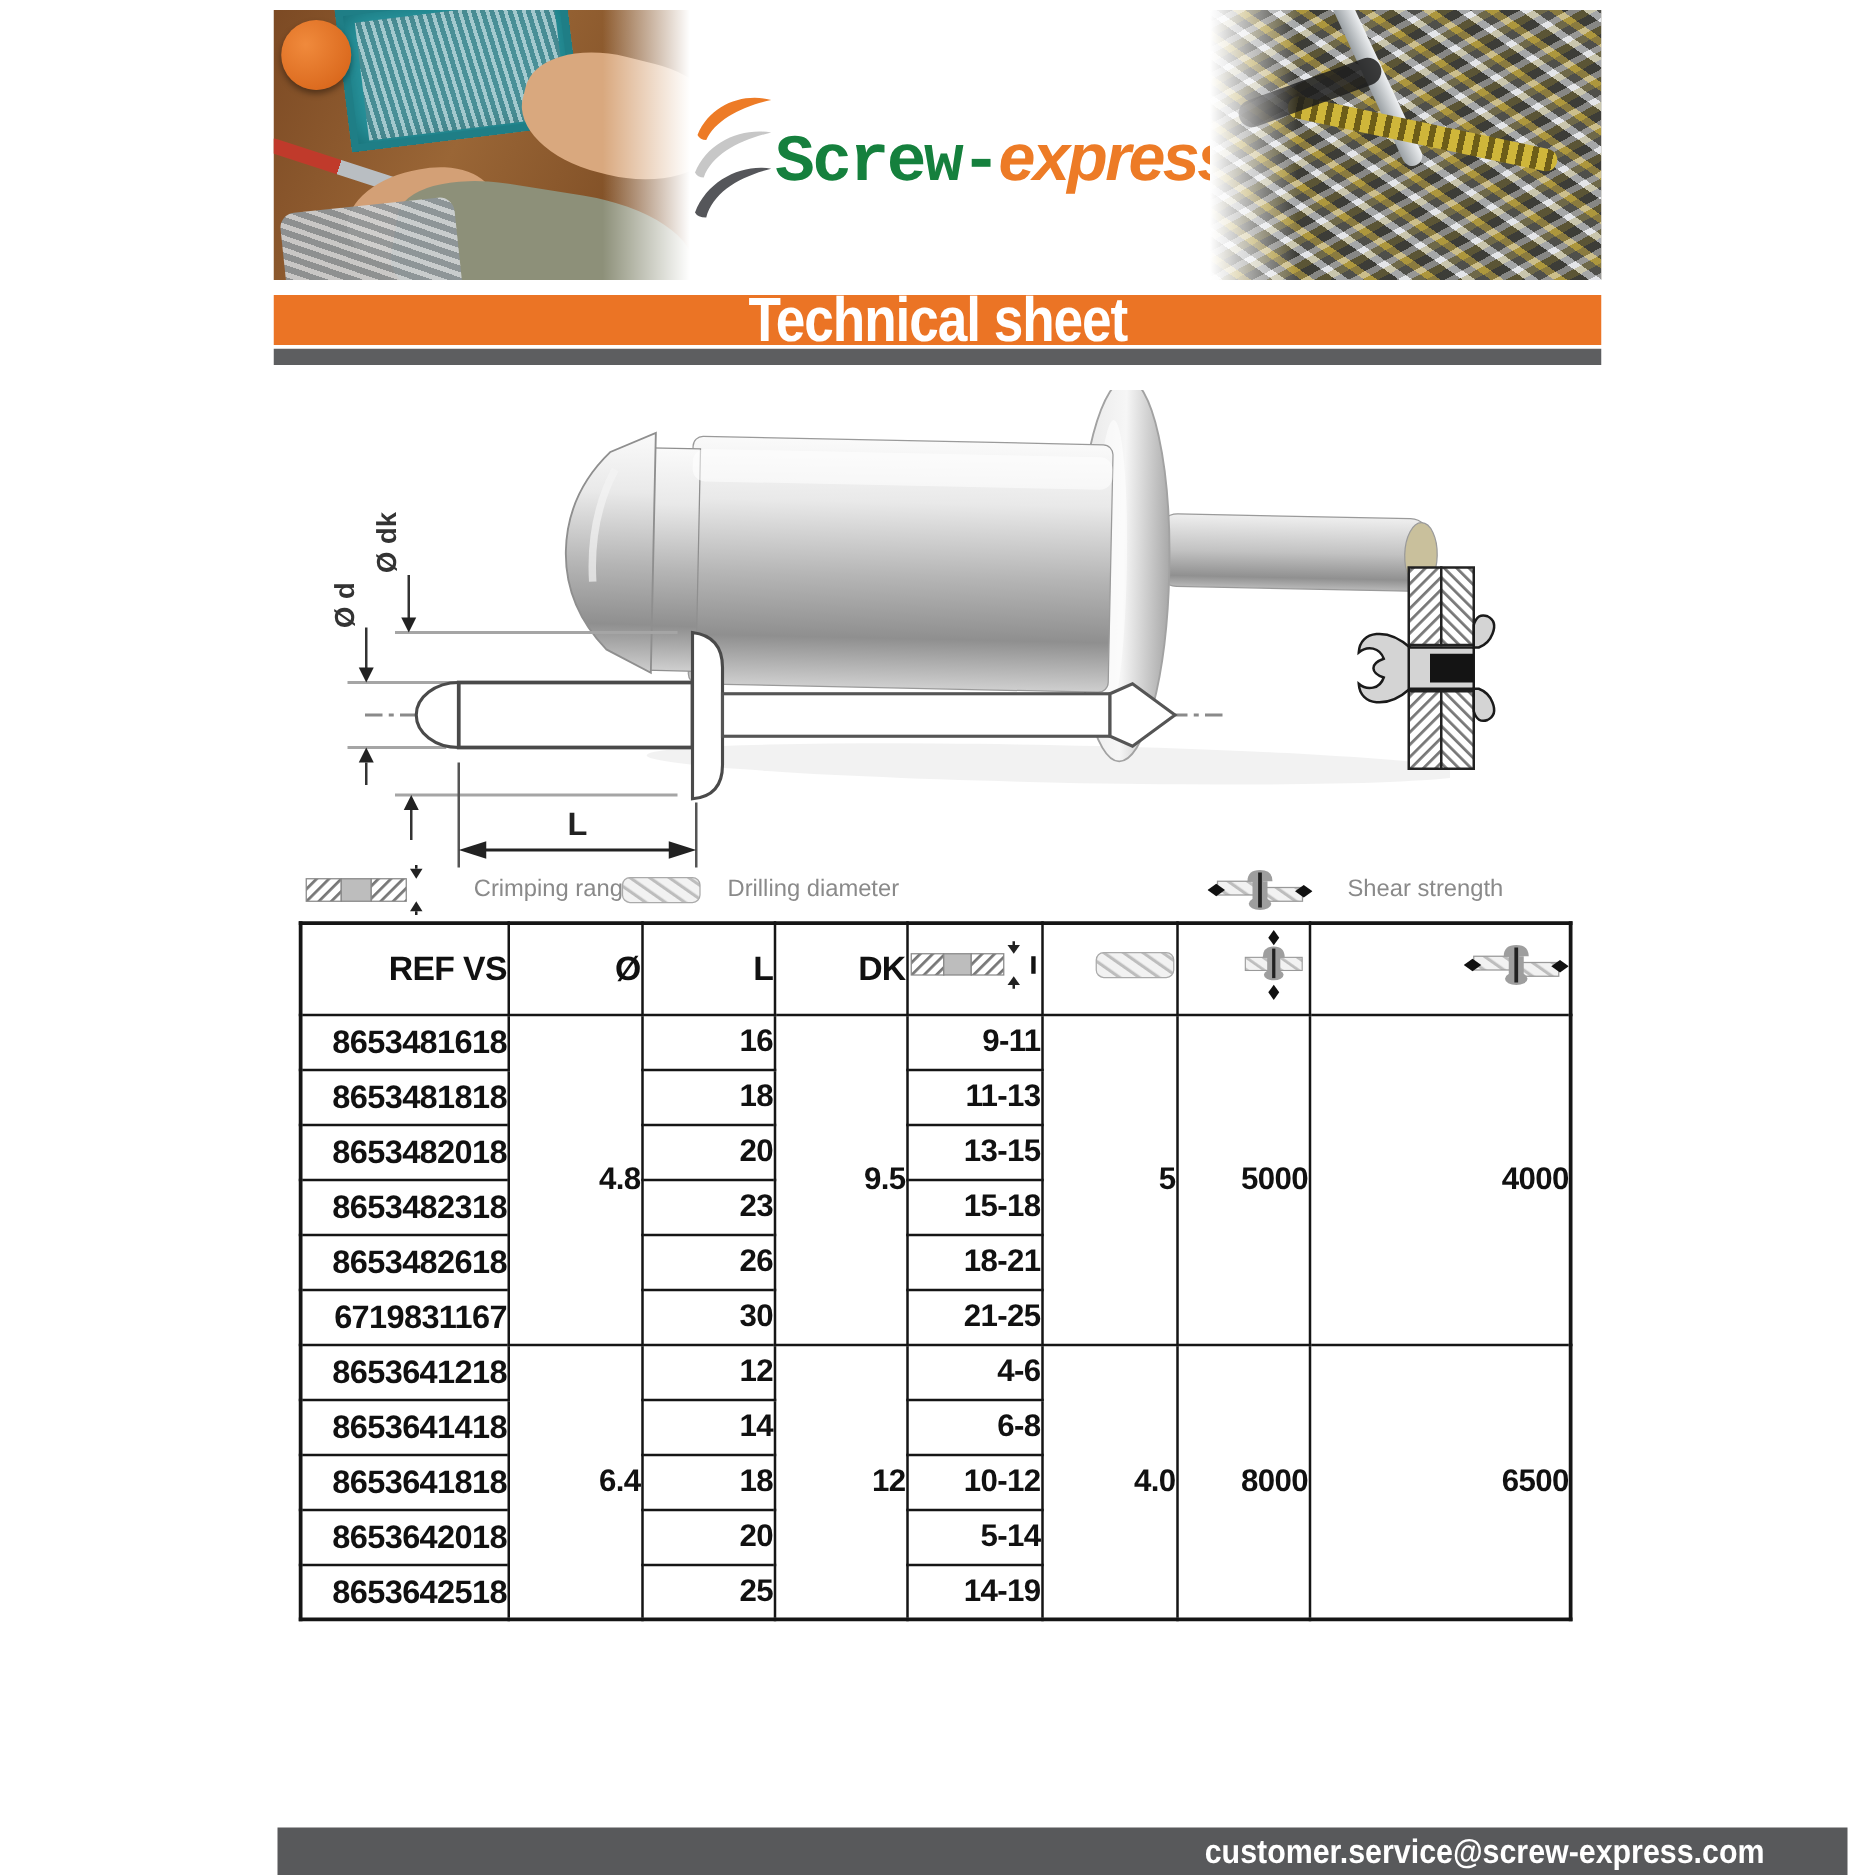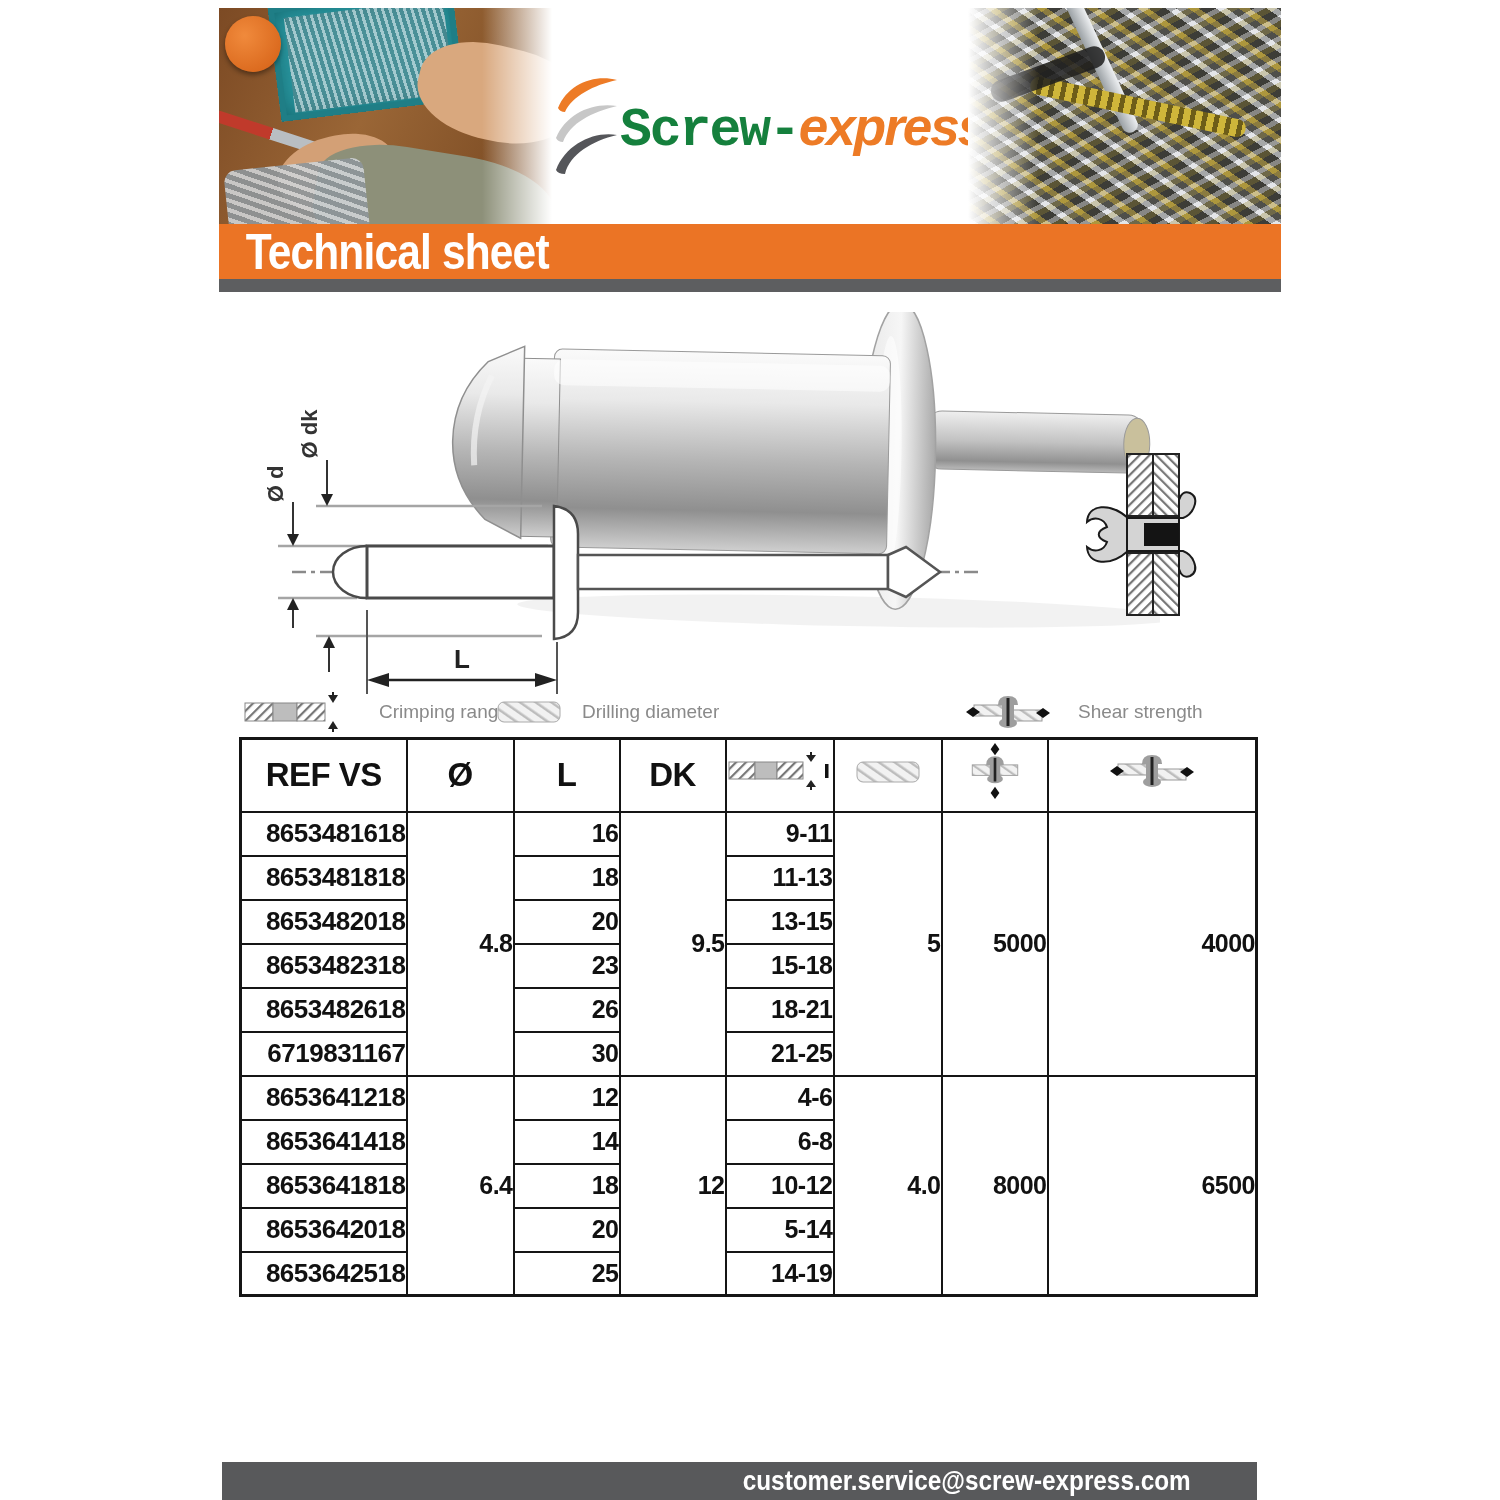--- a/index.html
+++ b/index.html
@@ -18,48 +18,48 @@
 
   #logo-zone{position:absolute;left:552px;top:8px;width:416px;height:216px;background:#fff;}
   #logo{position:absolute;left:2px;top:62px;width:412px;height:120px;}
   #logo svg{position:absolute;left:0;top:2px;}
   #logo-text{position:absolute;left:66px;top:26px;white-space:nowrap;
              font-size:53px;font-weight:700;letter-spacing:-2px;}
   .brand-a{color:#15803d;font-family:Liberation Mono, monospace;}
   .brand-b{color:#ED7B26;font-style:italic;}
 
   
-  #banner{position:absolute;left:219px;top:224px;width:1062px;height:55px;background:#EB7425;
-          display:flex;align-items:center;}
+  #banner{position:absolute;left:219px;top:236px;width:1062px;height:40px;background:#EB7425;
+          display:flex;align-items:center;justify-content:center;}
   #banner span{display:inline-block;color:#fff;font-size:50px;font-weight:700;
                transform:scaleX(.85);letter-spacing:-1px;}
   #banner-strip{position:absolute;left:219px;top:279px;width:1062px;height:13px;background:#5d5e60;}
 
   
   .absvg{position:absolute;}
 
   
   #legend{position:absolute;left:0;top:688px;width:1500px;height:48px;}
   .legend-item{position:absolute;top:0;height:48px;display:flex;align-items:center;}
   .legend-label{color:#8a8a8a;font-size:19px;}
 
   
   #spec-table{position:absolute;left:239px;top:737px;border-collapse:collapse;table-layout:fixed;
               width:1016px;}
   #spec-table th,#spec-table td{border:2px solid #151515;text-align:center;vertical-align:middle;
               padding:0;font-weight:700;letter-spacing:-.5px;}
   #spec-table{border:3px solid #151515;}
   #spec-table thead tr{height:73px;}
   #spec-table tbody tr{height:44px;}
-  #spec-table th{font-size:33px;}
+  #spec-table th{font-size:27px;text-align:right;}
   #spec-table td{font-size:25px;text-align:right;}
   .ref-cell{font-size:26px !important;}
 
   
-  #footer-bar{position:absolute;left:222px;top:1462px;width:1035px;height:38px;background:#58595B;
+  #footer-bar{position:absolute;left:222px;top:1462px;width:1256px;height:38px;background:#58595B;
               display:flex;align-items:center;justify-content:flex-end;}
   #footer-bar span{color:#fff;font-size:27px;font-weight:700;margin-right:66px;
                    transform:scaleX(.9);transform-origin:right center;white-space:nowrap;}
 </style>
 </head>
 <body>
 
 <svg width="0" height="0" style="position:absolute" aria-hidden="true">
   <defs>
     <pattern id="hA" width="7" height="7" patternUnits="userSpaceOnUse" patternTransform="rotate(45)">

